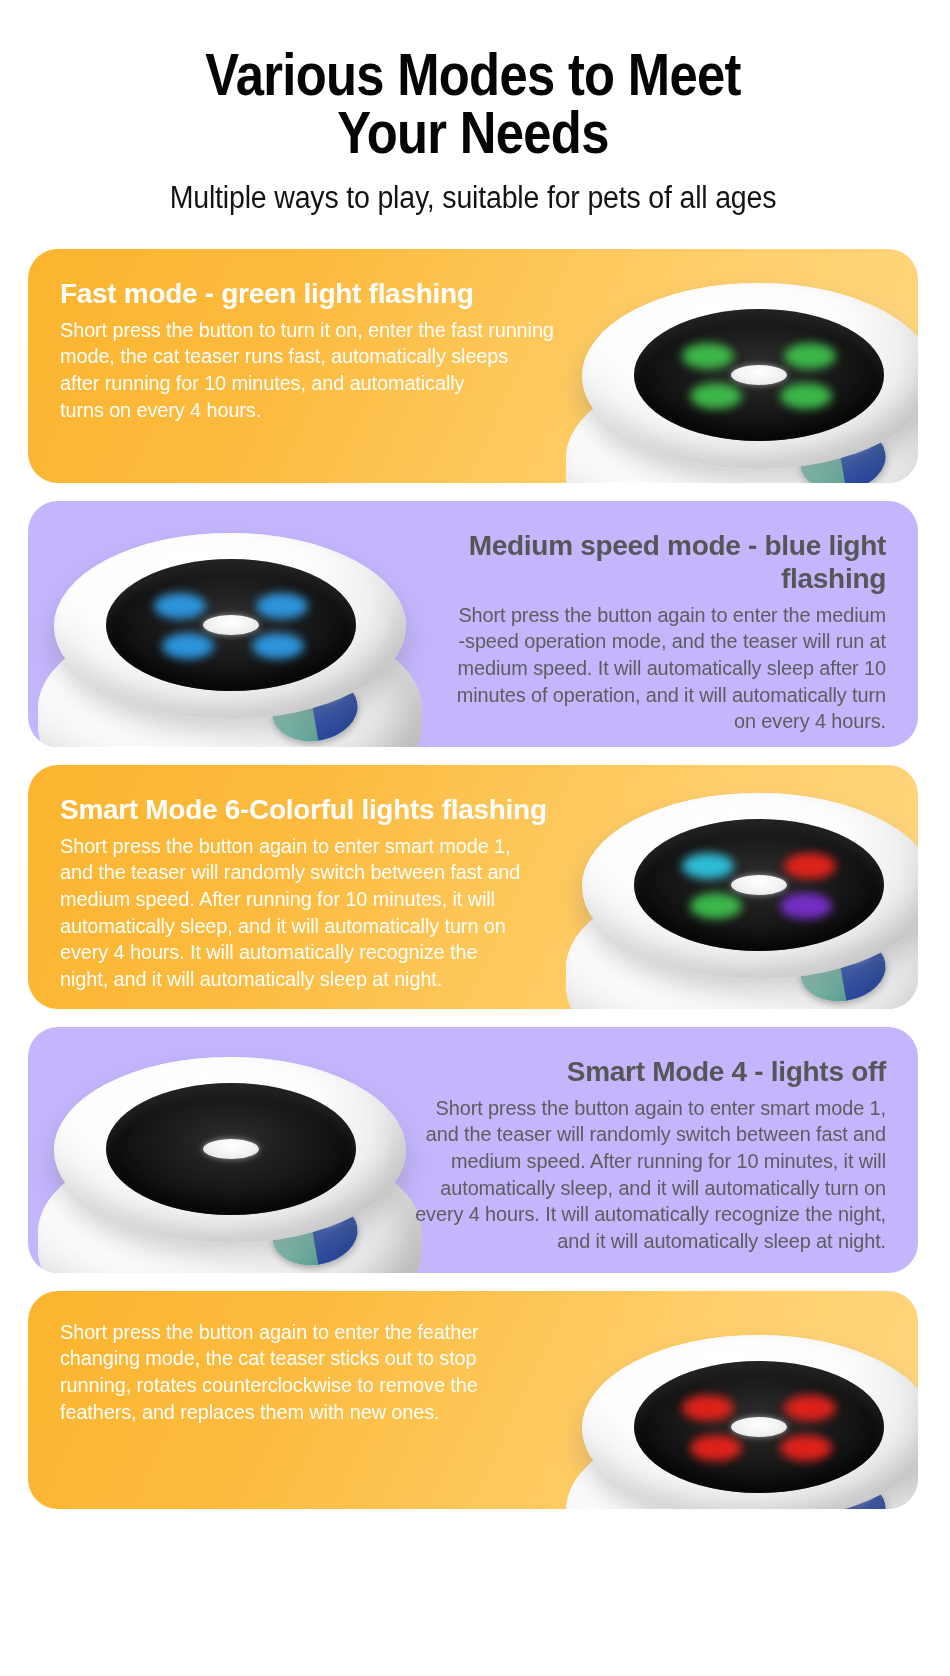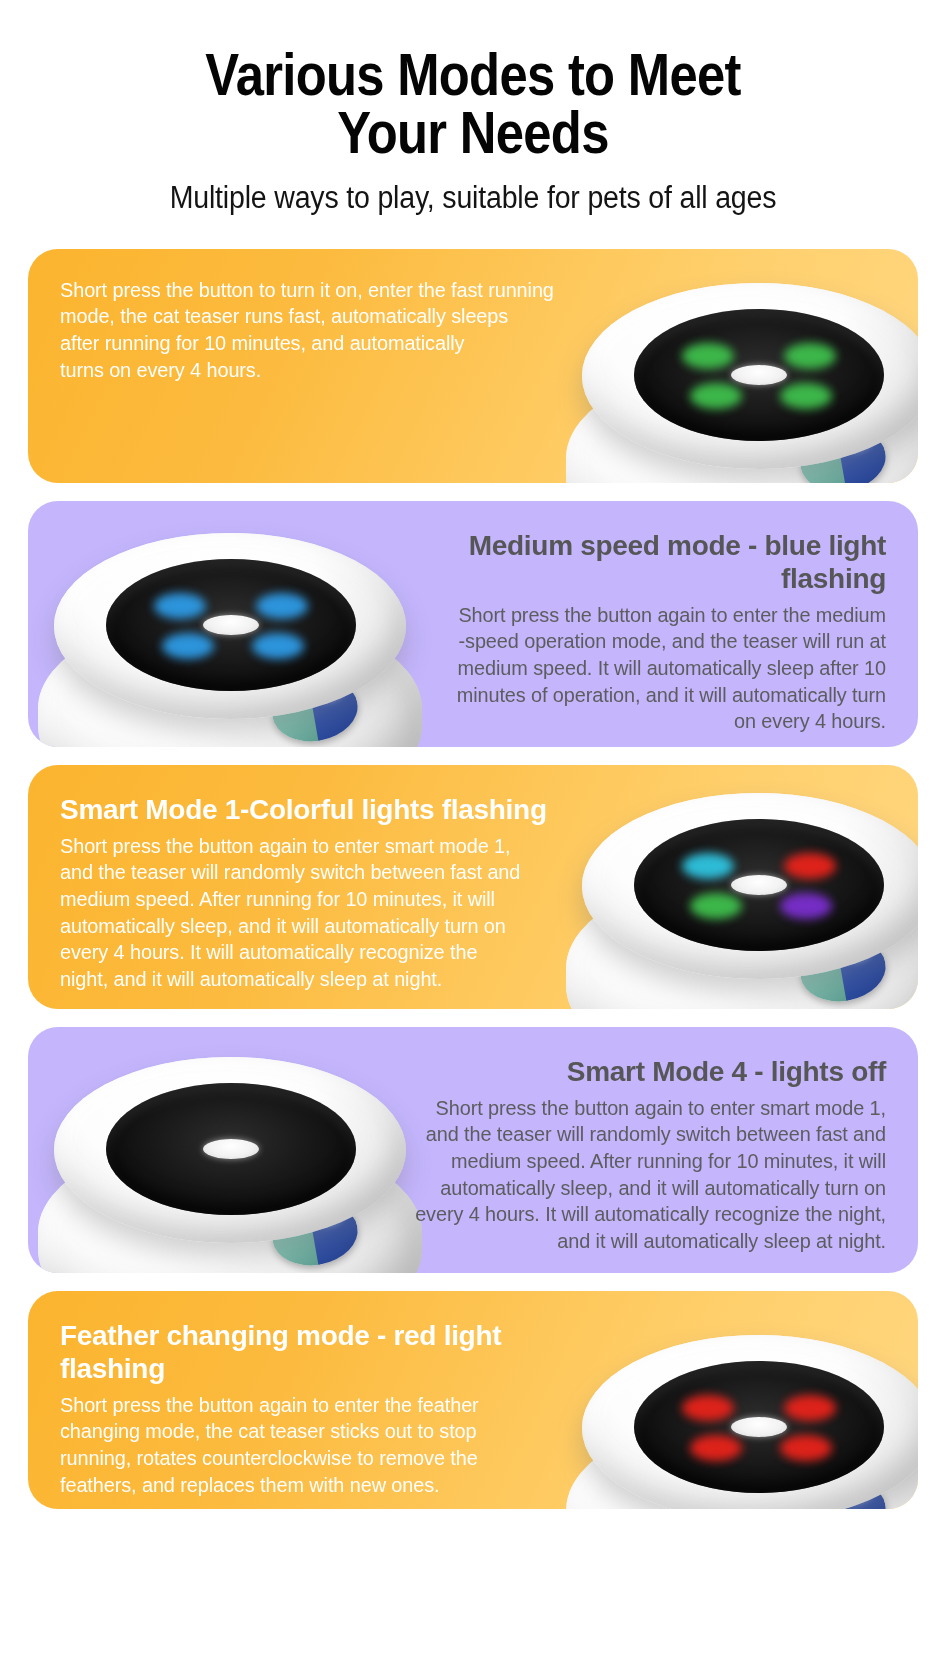--- a/index.html
+++ b/index.html
@@ -206,20 +206,21 @@
               <div class="dev-lens">
                 <div class="led tl" style="background:#3FBF4C;"></div>
                 <div class="led tr" style="background:#3FBF4C;"></div>
                 <div class="led bl" style="background:#3FBF4C;"></div>
                 <div class="led br" style="background:#3FBF4C;"></div>
                 <div class="dev-slit"></div>
               </div>
             </div>
           </div>
           <div class="copy">
+            <div class="mode-title">Fast mode - green light flashing</div>
             <div class="mode-body">
               <span>Short press the button to turn it on, enter the fast running</span>
               <span>mode, the cat teaser runs fast, automatically sleeps</span>
               <span>after running for 10 minutes, and automatically</span>
               <span>turns on every 4 hours.</span>
             </div>
           </div>
         </div>
       </div>
       <div class="card gray" style="height: 246px;">
@@ -268,21 +269,21 @@
               <div class="dev-lens">
                 <div class="led tl" style="background:#2FC4E0;"></div>
                 <div class="led tr" style="background:#E8231B;"></div>
                 <div class="led bl" style="background:#3FBF4C;"></div>
                 <div class="led br" style="background:#7B2FCF;"></div>
                 <div class="dev-slit"></div>
               </div>
             </div>
           </div>
           <div class="copy">
-            <div class="mode-title">Smart Mode 1-Colorful lights flashing</div>
+            <div class="mode-title">Smart Mode 6-Colorful lights flashing</div>
             <div class="mode-body">
               <span>Short press the button again to enter smart mode 1,</span>
               <span>and the teaser will randomly switch between fast and</span>
               <span>medium speed. After running for 10 minutes, it will</span>
               <span>automatically sleep, and it will automatically turn on</span>
               <span>every 4 hours. It will automatically recognize the</span>
               <span>night, and it will automatically sleep at night.</span>
             </div>
           </div>
         </div>
@@ -330,21 +331,20 @@
               <div class="dev-lens">
                 <div class="led tl" style="background:#E8231B;"></div>
                 <div class="led tr" style="background:#E8231B;"></div>
                 <div class="led bl" style="background:#E8231B;"></div>
                 <div class="led br" style="background:#E8231B;"></div>
                 <div class="dev-slit"></div>
               </div>
             </div>
           </div>
           <div class="copy">
-            <div class="mode-title">Feather changing mode - red light flashing</div>
             <div class="mode-body">
               <span>Short press the button again to enter the feather</span>
               <span>changing mode, the cat teaser sticks out to stop</span>
               <span>running, rotates counterclockwise to remove the</span>
               <span>feathers, and replaces them with new ones.</span>
             </div>
           </div>
         </div>
       </div>
     </div>

